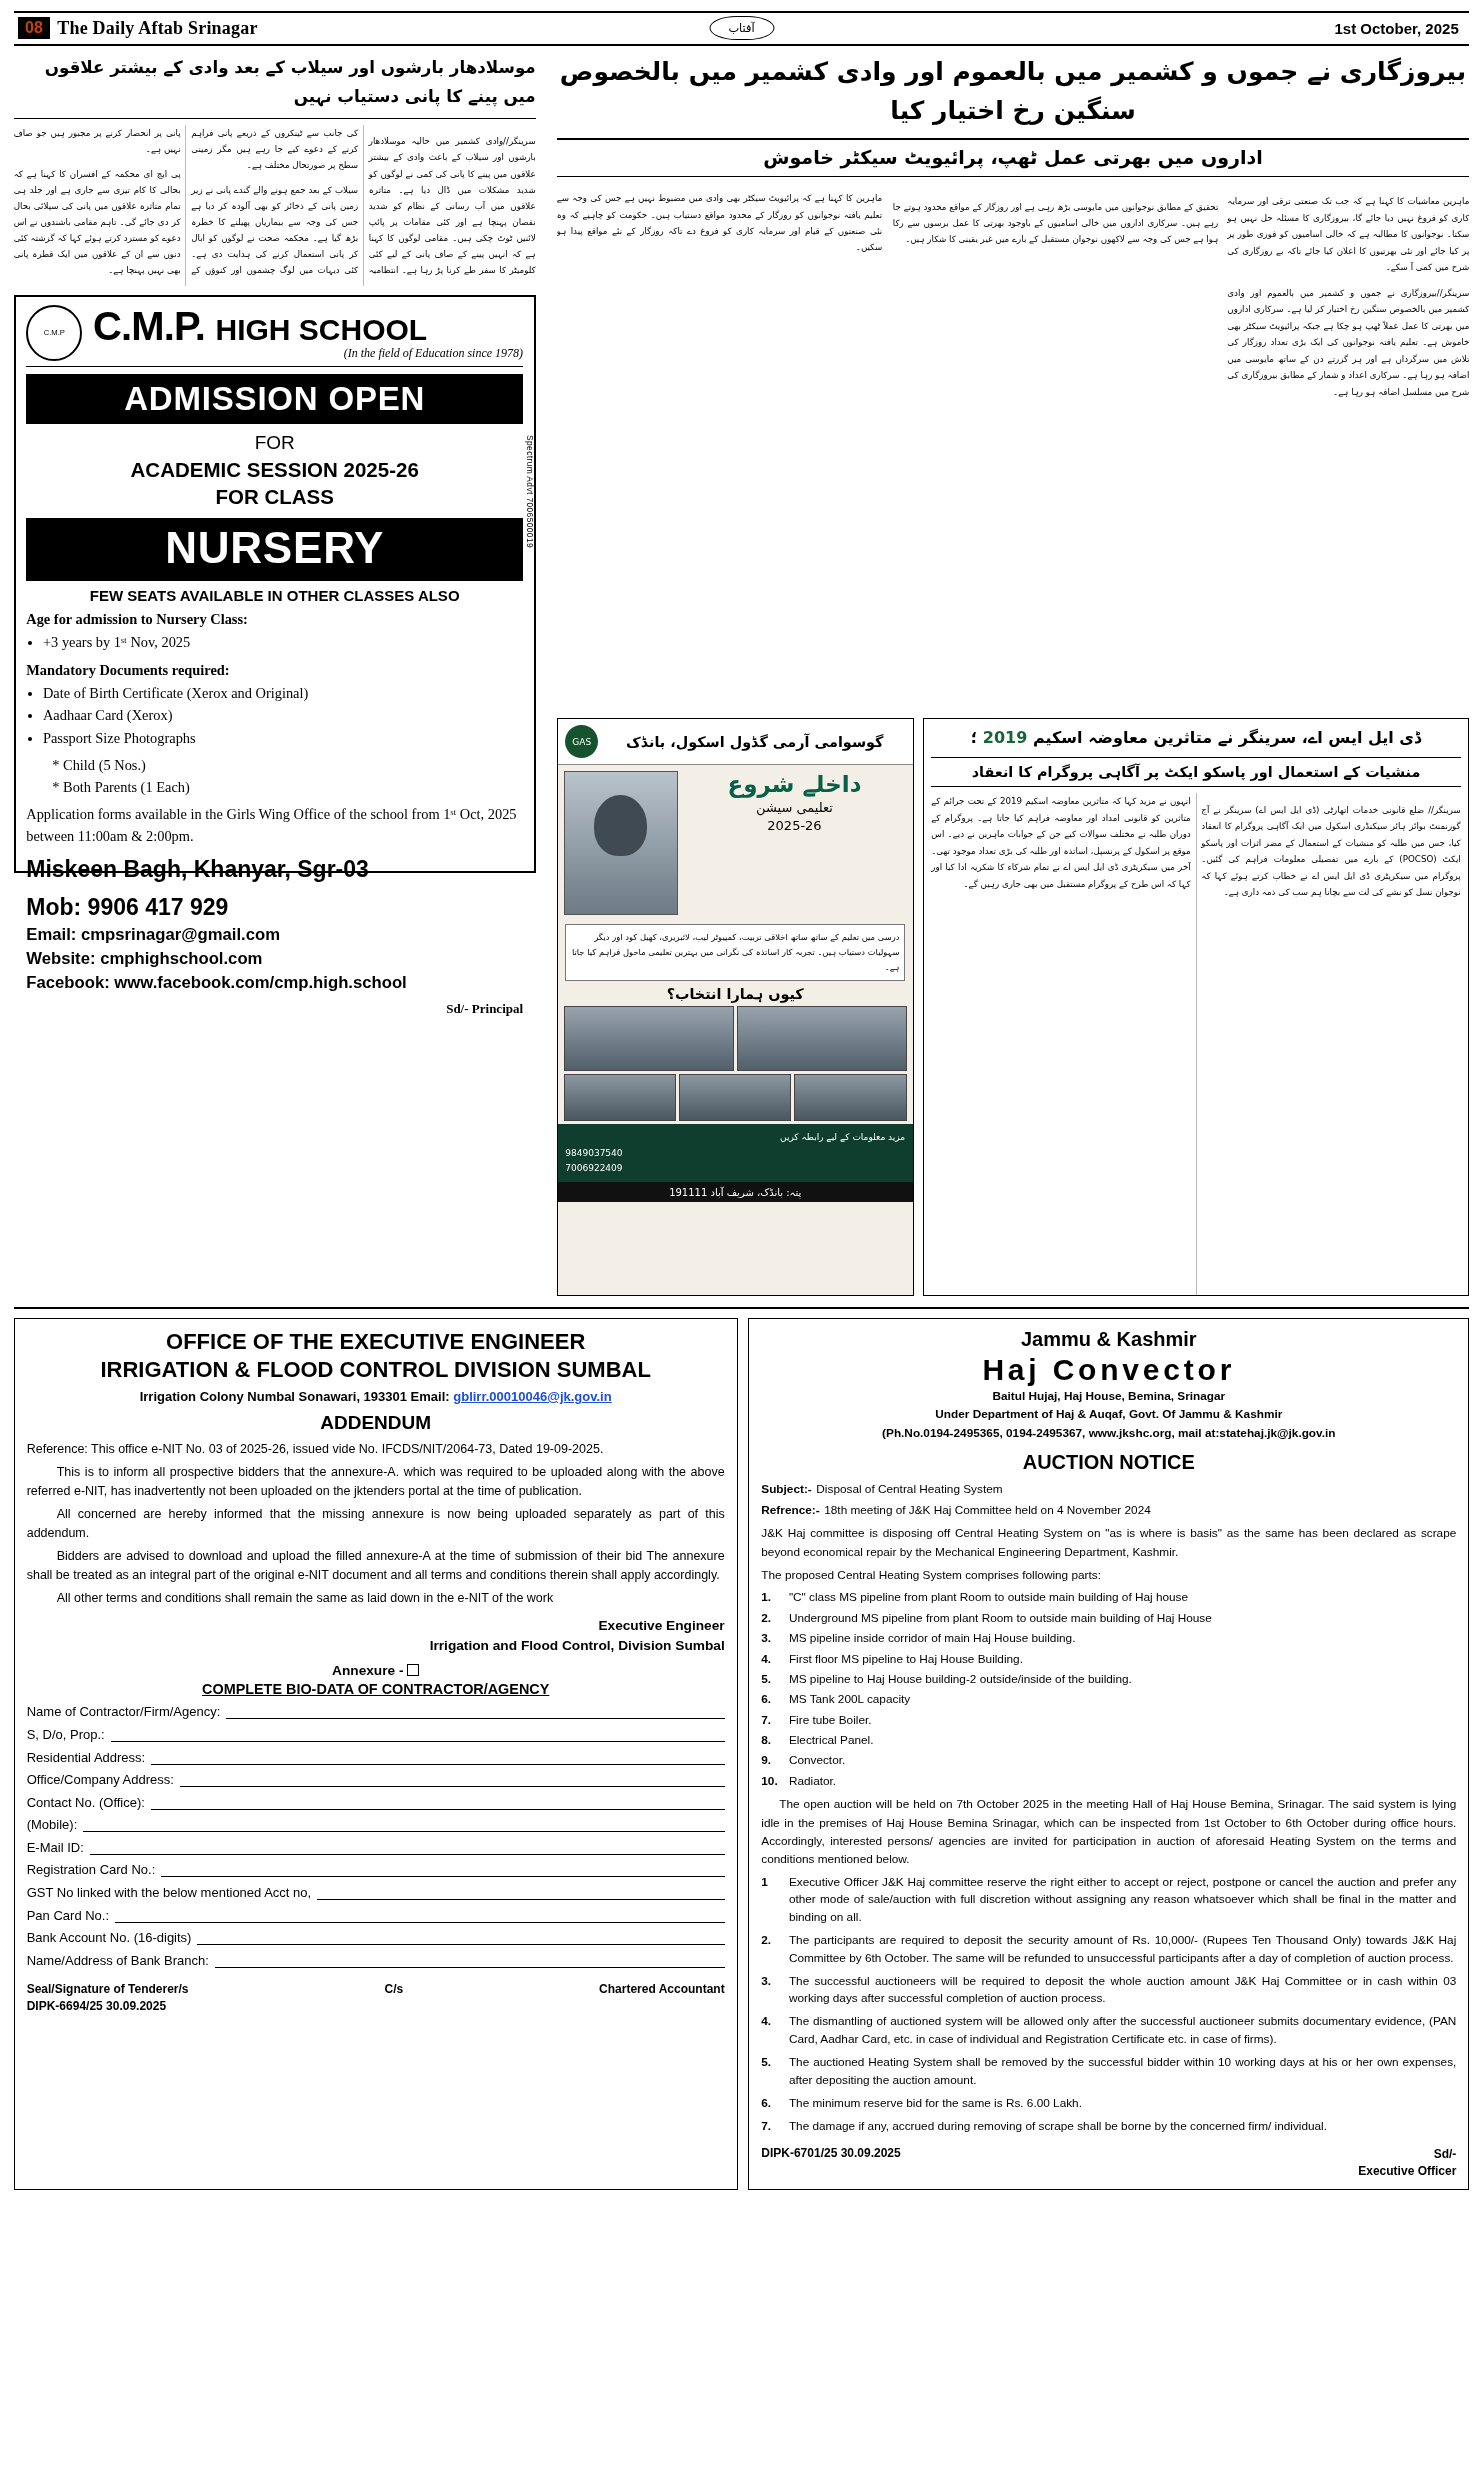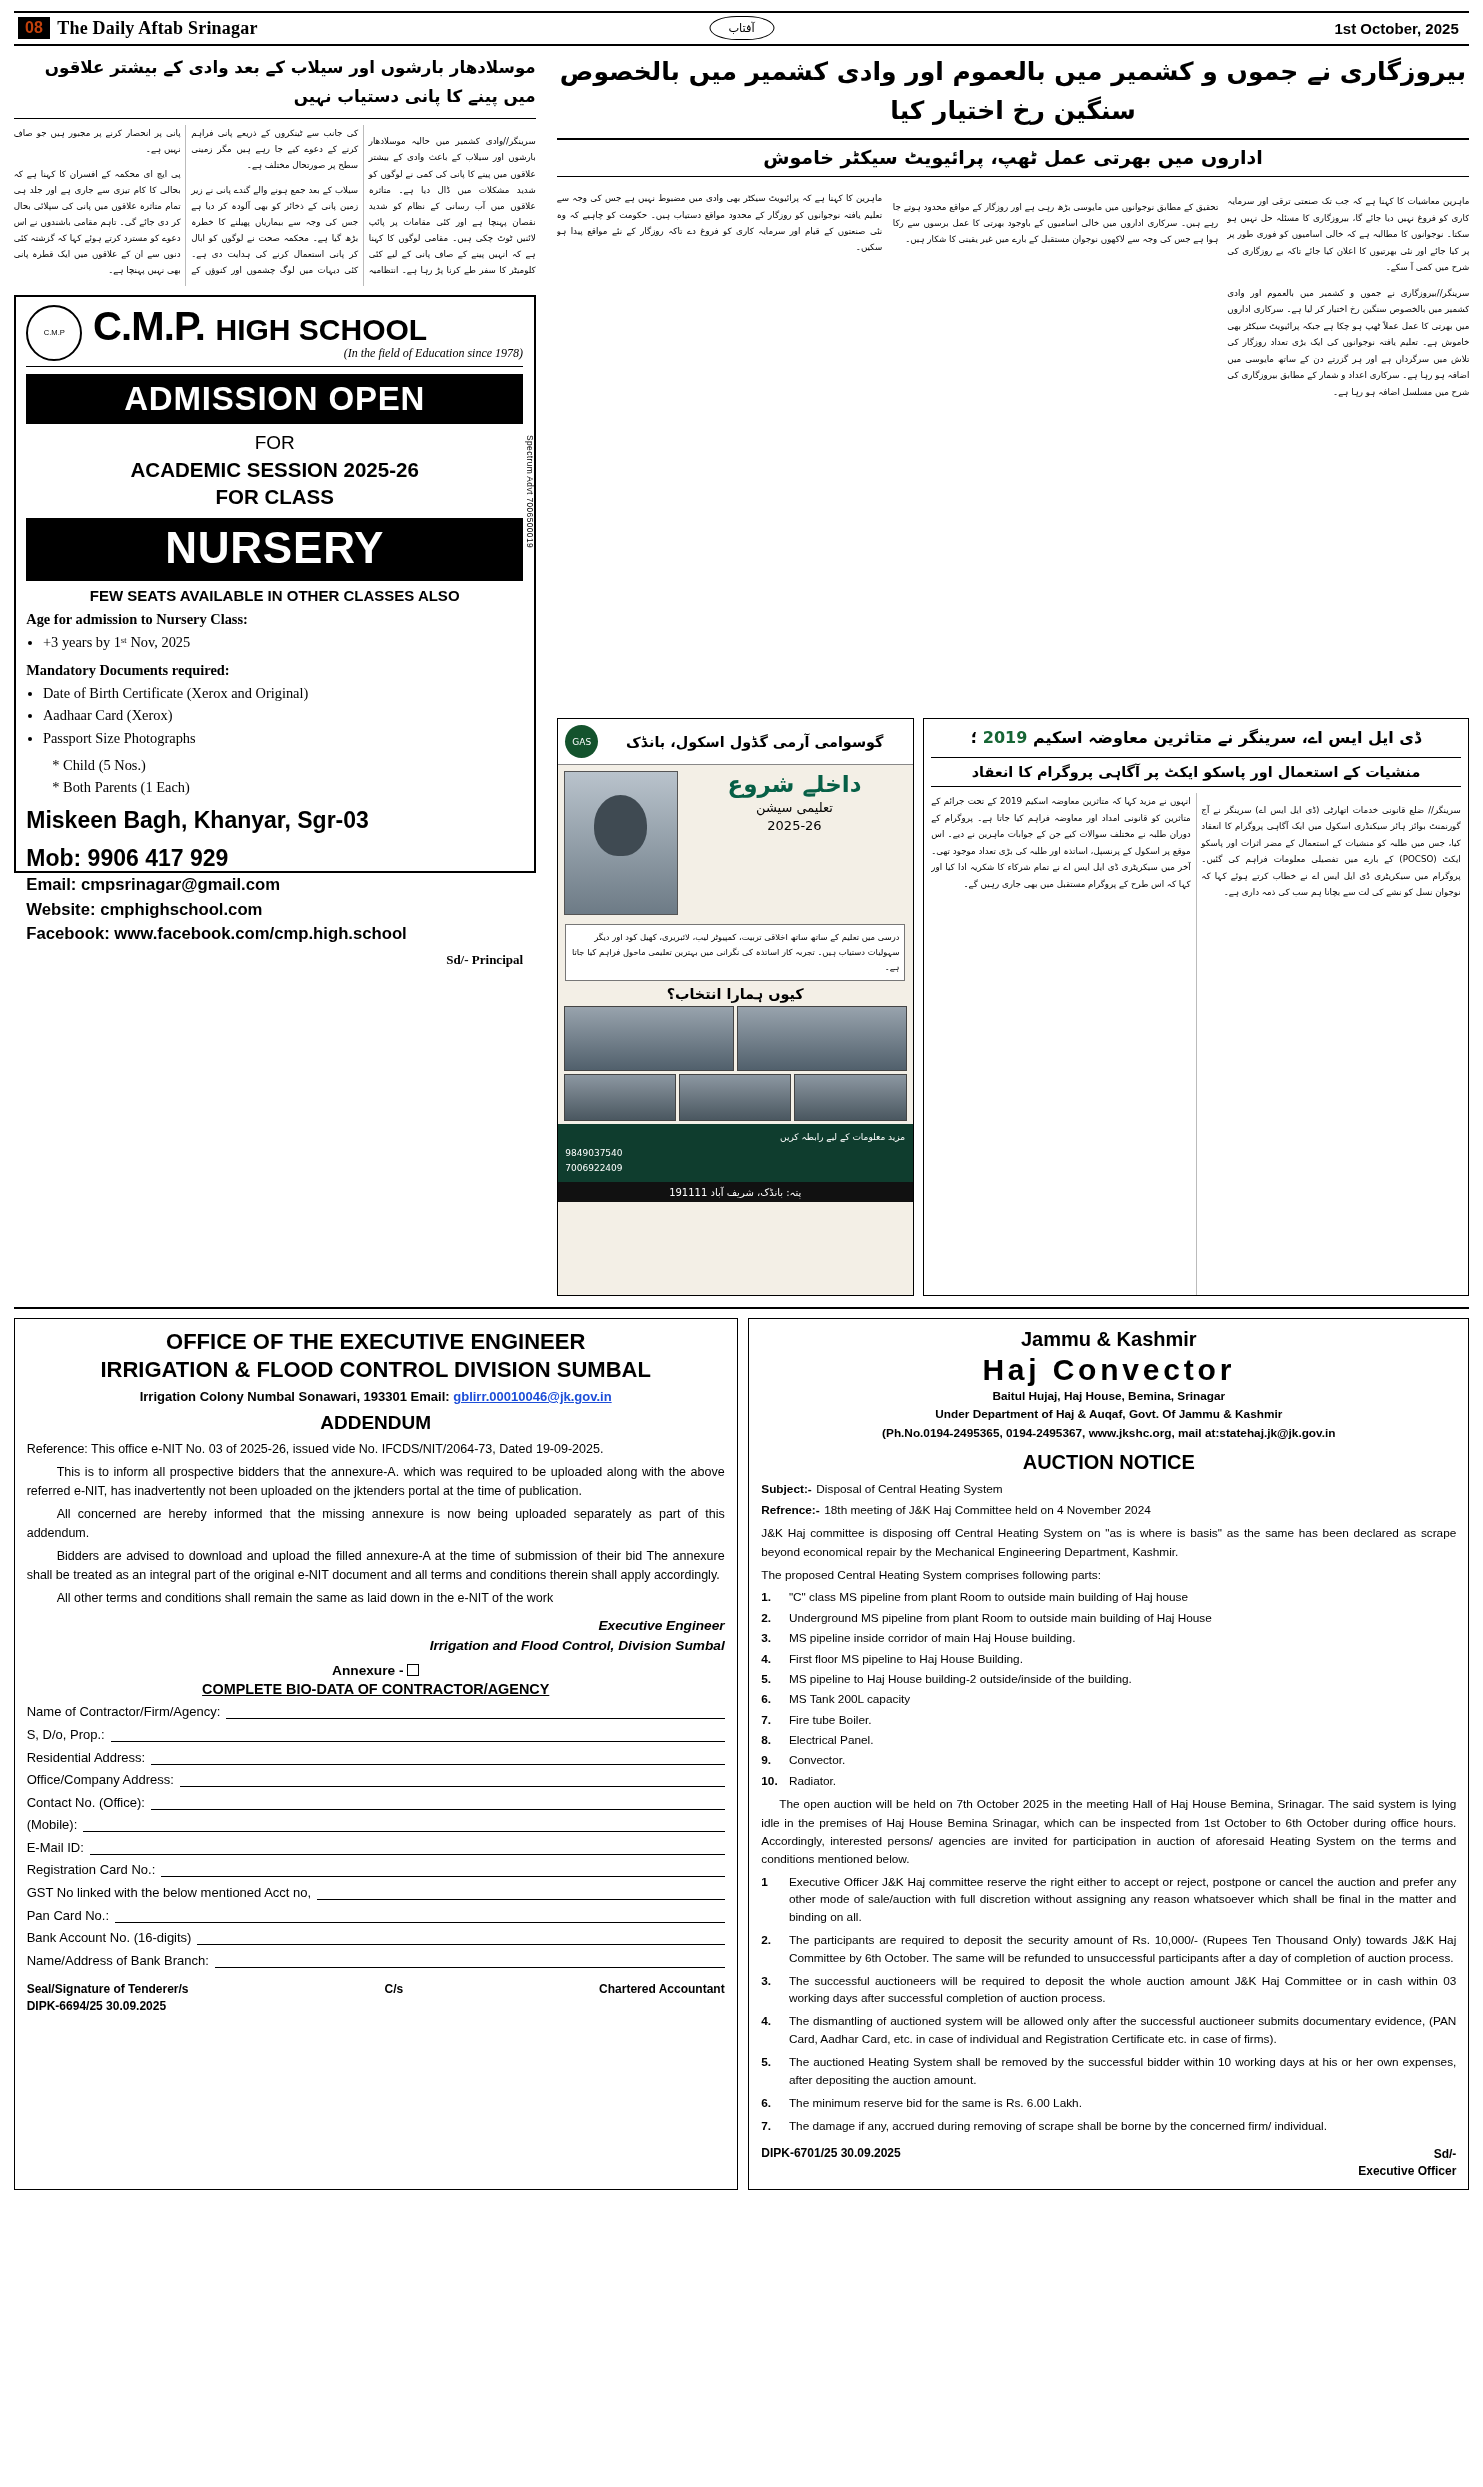--- a/index.html
+++ b/index.html
@@ -204,21 +204,21 @@
   .tender-left { width:724px; }
   .tender-right { flex:1; }
 
   .t-title { text-align:center; font-weight:bold; font-size:22px; line-height:1.25; }
   .t-title2 { text-align:center; font-weight:bold; font-size:22px; line-height:1.25; }
   .t-sub { text-align:center; font-weight:bold; font-size:13px; margin-top:6px; }
   .t-sub a { color:#1d4ed8; text-decoration:underline; }
   .t-addendum { text-align:center; font-weight:bold; font-size:19px; margin:7.6px 0 6px; }
   .t-p { font-size:12.5px; line-height:1.5; margin:4.6px 0; text-align:justify; }
   .t-p.ind { text-indent:30px; }
-  .t-sig { text-align:right; font-weight:bold; font-size:13.7px; line-height:1.5; margin-top:7.6px;font-style:italic; }
+  .t-sig { text-align:right; font-weight:bold; font-size:13.7px; line-height:1.5; margin-top:7.6px; }
   .t-annex { text-align:center; font-weight:bold; font-size:13.7px; margin-top:6px; }
   .t-annex .sq { display:inline-block; border:0.8px solid #000; width:12px; height:12px; vertical-align:-1.5px; }
   .t-bio { text-align:center; font-weight:bold; font-size:14.4px; margin:3px 0 7.6px; text-decoration:underline; }
   .form-row { display:flex; align-items:flex-end; font-size:13px; margin:7.6px 0; }
   .form-row .lbl { white-space:nowrap; font-weight:normal; }
   .form-row .line { flex:1; border-bottom:0.8px solid #000; margin-left:6px; height:10.6px; }
   .t-foot { display:flex; justify-content:space-between; font-size:12px; font-weight:bold; margin-top:13.7px; }
   .t-foot .c { text-align:center; }
   .t-foot .r { text-align:right; }
 
@@ -290,20 +290,21 @@
             <li>+3 years by 1ˢᵗ Nov, 2025</li>
           </ul>
           <div><b>Mandatory Documents required:</b></div>
           <ul>
             <li>Date of Birth Certificate (Xerox and Original)</li>
             <li>Aadhaar Card (Xerox)</li>
             <li>Passport Size Photographs</li>
           </ul>
           <div class="sub">* Child (5 Nos.)</div>
           <div class="sub">* Both Parents (1 Each)</div>
+          <div style="margin-top:6px">Application forms available in the Girls Wing Office of the school from 1ˢᵗ Oct, 2025 between 11:00am &amp; 2:00pm.</div>
         </div>
         <div class="cmp-contact">Miskeen Bagh, Khanyar, Sgr-03</div>
         <div class="cmp-contact">Mob: 9906 417 929</div>
         <div class="cmp-contact2">Email: cmpsrinagar@gmail.com</div>
         <div class="cmp-contact2">Website: cmphighschool.com</div>
         <div class="cmp-contact2">Facebook: www.facebook.com/cmp.high.school</div>
         <div class="cmp-sign">Sd/- Principal</div>
       </div>
     </div>
 

